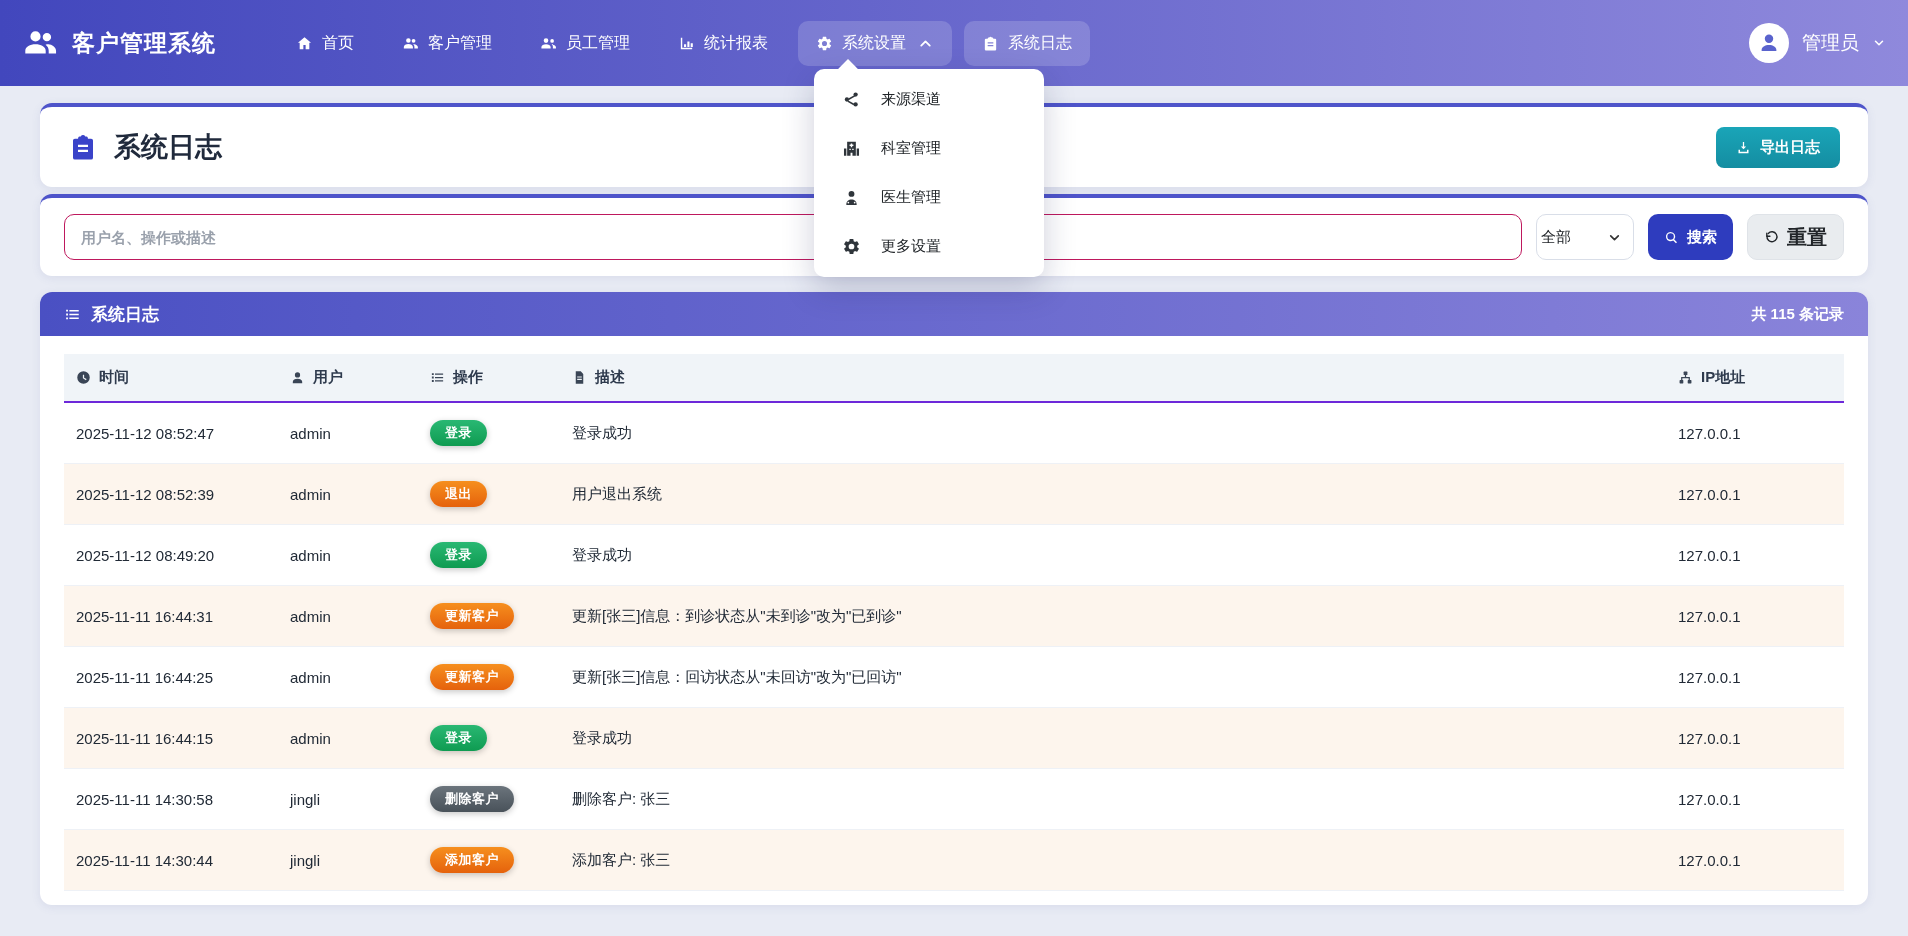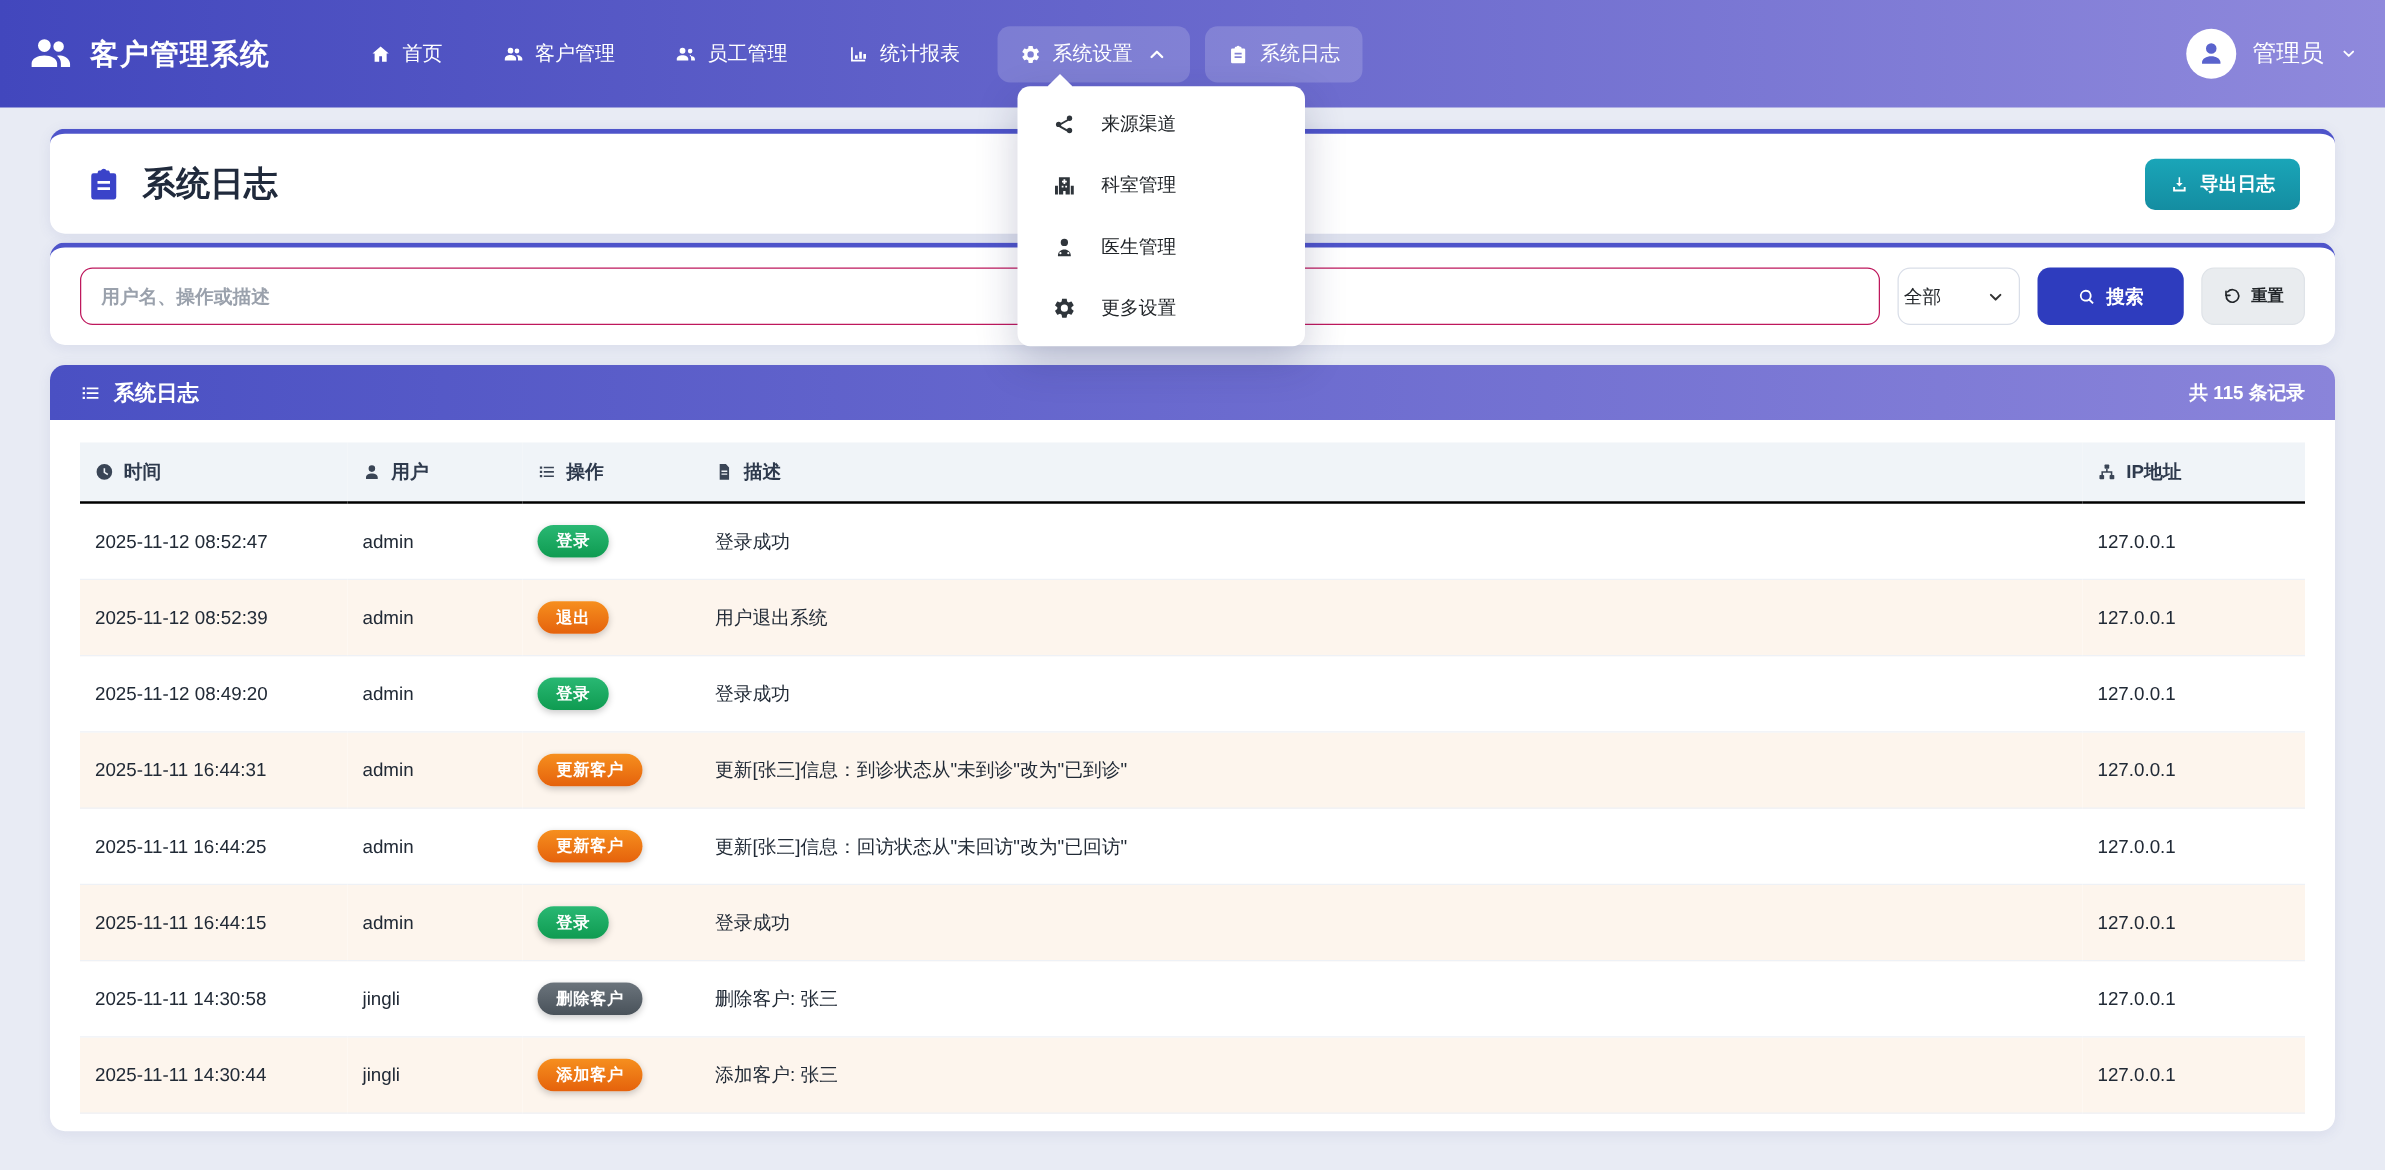--- a/index.html
+++ b/index.html
@@ -91,46 +91,46 @@
   .search-input::placeholder{ color:#9aa1ac; }
   .filter-select{
     width:98px; height:46px; border:1px solid #d9dee8; border-radius:10px;
     display:flex; align-items:center; justify-content:space-between;
     padding:0 12px 0 4px; font-size:15px; color:#212529; cursor:pointer; background:#fff;
   }
   .filter-select svg{ width:13px; height:13px; color:#333; }
   .btn-search{
     height:46px; display:flex; align-items:center; gap:8px;
     background:#2e3cbe; color:#fff; border:none; border-radius:10px;
-    padding:0 32px; font-size:15px; font-weight:bold; cursor:pointer; font-family:inherit;
+    padding:0 16px; font-size:15px; font-weight:bold; cursor:pointer; font-family:inherit;
   }
   .btn-search svg{ width:15px; height:15px; }
   .btn-reset{
     height:46px; display:flex; align-items:center; gap:8px;
     background:#e9ecef; color:#212529; border:1px solid #dfe3e8; border-radius:10px;
-    padding:0 16px; font-size:13px; font-weight:bold; cursor:pointer; font-family:inherit;
+    padding:0 16px; font-size:20px; font-weight:bold; cursor:pointer; font-family:inherit;
   }
   .btn-reset svg{ width:15px; height:15px; }
 
   
   .table-card{
     margin-top:16px; background:#fff; border-radius:12px; overflow:hidden;
   }
   .table-card-header{
     height:44px; background:linear-gradient(90deg,#4a50c3,#8a84da);
     display:flex; align-items:center; padding:0 24px; color:#fff;
   }
   .tch-title{ display:flex; align-items:center; gap:10px; font-size:17px; font-weight:bold; }
   .tch-title svg{ width:17px; height:17px; }
   .tch-count{ margin-left:auto; font-size:15px; font-weight:bold; }
   .table-wrap{ padding:18px 24px 14px; }
   table{ width:100%; border-collapse:collapse; }
   thead th{
     background:#f0f4f8; text-align:left; padding:14px 12px;
-    font-size:15px; color:#2e3a4d; border-bottom:2px solid #000000;
+    font-size:15px; color:#2e3a4d; border-bottom:2px solid #6d28d9;
   }
   .th-inner{ display:flex; align-items:center; gap:8px; font-weight:bold; }
   thead svg{ width:15px; height:15px; color:#3a4556; }
   tbody td{
     padding:17px 12px; font-size:15px; color:#212a36;
     border-bottom:1px solid #eef1f6;
   }
   tbody tr.alt{ background:#fdf5ed; }
   .badge{
     display:inline-block; padding:4px 15px; border-radius:16px;

